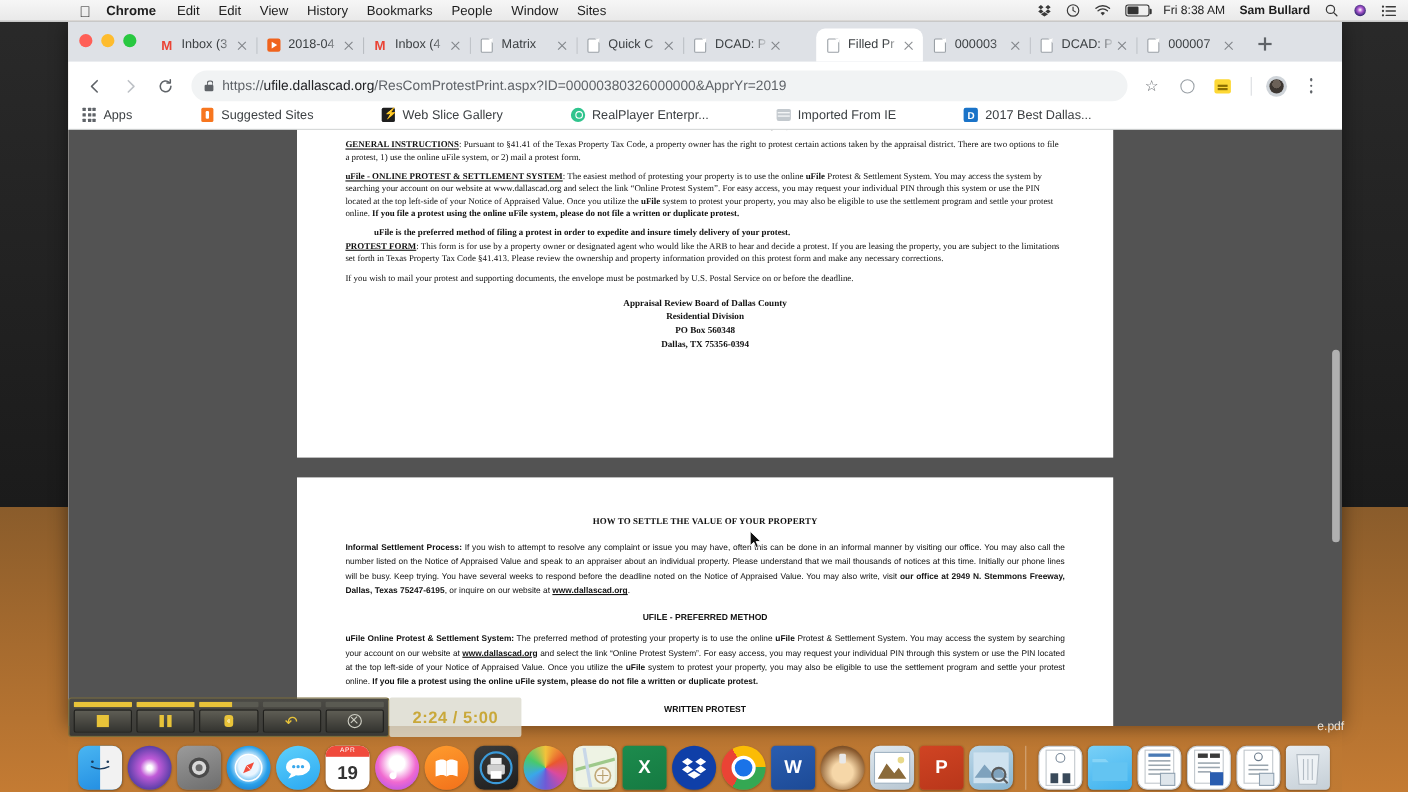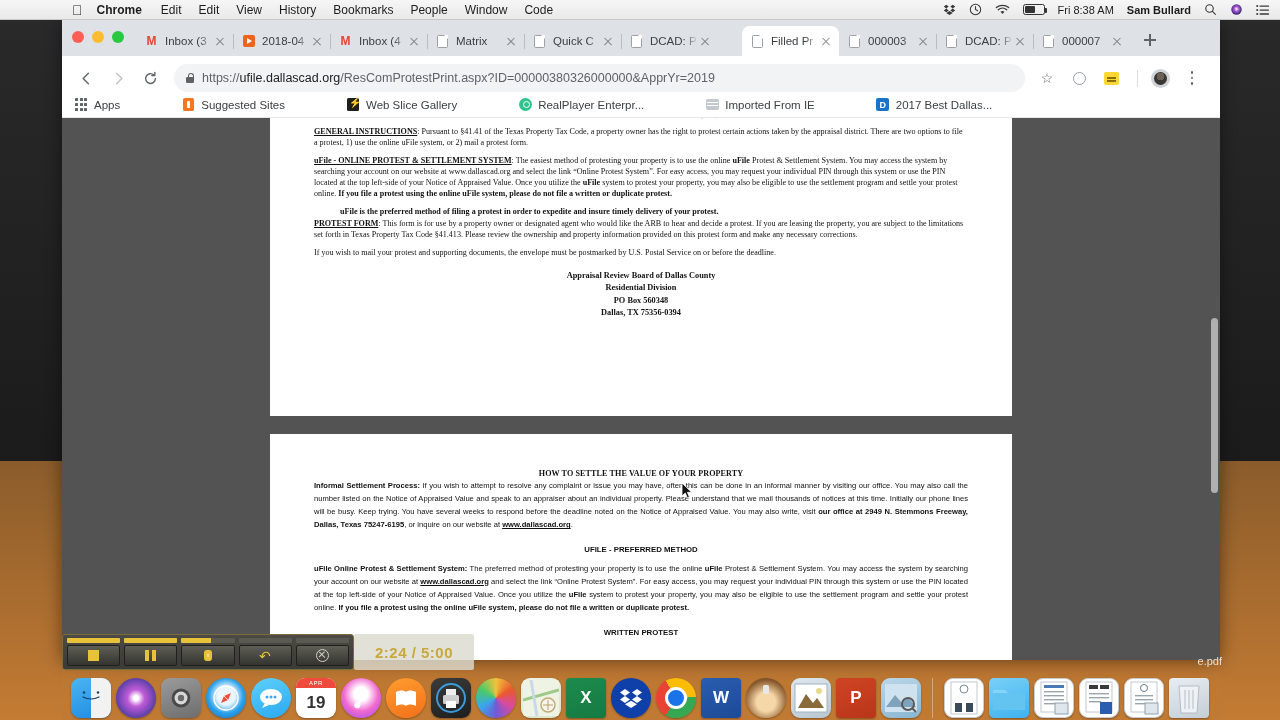--- a/index.html
+++ b/index.html
@@ -159,21 +159,21 @@
   .paper.p1 { margin-top:-18px; height:316px; }
   .paper.p2 { margin-top:18px; padding-top:34px; height:300px; }
   .sec { margin-bottom:7px; }
   .sec p { margin:0 0 6px 0; text-align:left; }
   .ul { text-decoration:underline; font-weight:bold; }
   .b { font-weight:bold; }
   .justify { text-align:justify; }
   .indent { text-indent:26px; }
   .addr { text-align:center; font-weight:bold; font-size:8.3px; line-height:1.5; margin-top:12px; }
   .formcode { text-align:right; font-weight:bold; font-size:7.4px; margin-top:22px; }
-  .p2 .hd { text-align:center; font-weight:bold; font-size:8.1px; letter-spacing:.1px; }
+  .p2 .hd { text-align:center; font-weight:bold; font-size:8.1px; letter-spacing:.1px; margin-bottom:12px; }
   .p2 .body { font-family:"Liberation Sans", sans-serif; font-size:7.6px; line-height:1.72; text-align:justify; }
   .p2 .body p { margin:0 0 12px 0; }
   .hdr-faint { text-align:center; font-weight:bold; color:#cfcfcf; font-size:8px; margin-bottom:5px; }
   .p2 .sub { text-align:center; font-weight:bold; font-family:"Liberation Sans", sans-serif; font-size:7.8px; margin:0 0 5px 0; }
 
   
   .scrollbar { position:absolute; right:2px; top:200px; width:7px; height:175px; background:#b0b0b0; border-radius:4px; }
 
   
   .cursor { position:absolute; left:619px; top:364px; width:12px; height:18px; z-index:40; }
@@ -270,21 +270,21 @@
   <div class="menubar">
     <span class="apple"></span>
     <span class="mi bold">Chrome</span>
     <span class="mi">Edit</span>
     <span class="mi">Edit</span>
     <span class="mi">View</span>
     <span class="mi">History</span>
     <span class="mi">Bookmarks</span>
     <span class="mi">People</span>
     <span class="mi">Window</span>
-    <span class="mi">Code</span>
+    <span class="mi">Sites</span>
     <span class="spacer"></span>
 
     <div class="mb-right">
       <span class="ri">
         <svg width="13" height="13" viewBox="0 0 16 16">
             <path d="M4 2 1 4.3l3 2.4 3-2.4L4 2zm8 0L9 4.3l3 2.4 3-2.4L12 2zM1 9.1l3 2.4 3-2.4-3-2.4-3 2.4zm11-2.4-3 2.4 3 2.4 3-2.4-3-2.4zM4 12.2l4 2.6 4-2.6-4-2.4-4 2.4z" fill="#3a3a3a"></path>
           </svg>
       </span>
       <span class="ri">
         <svg width="13" height="13" viewBox="0 0 16 16">

